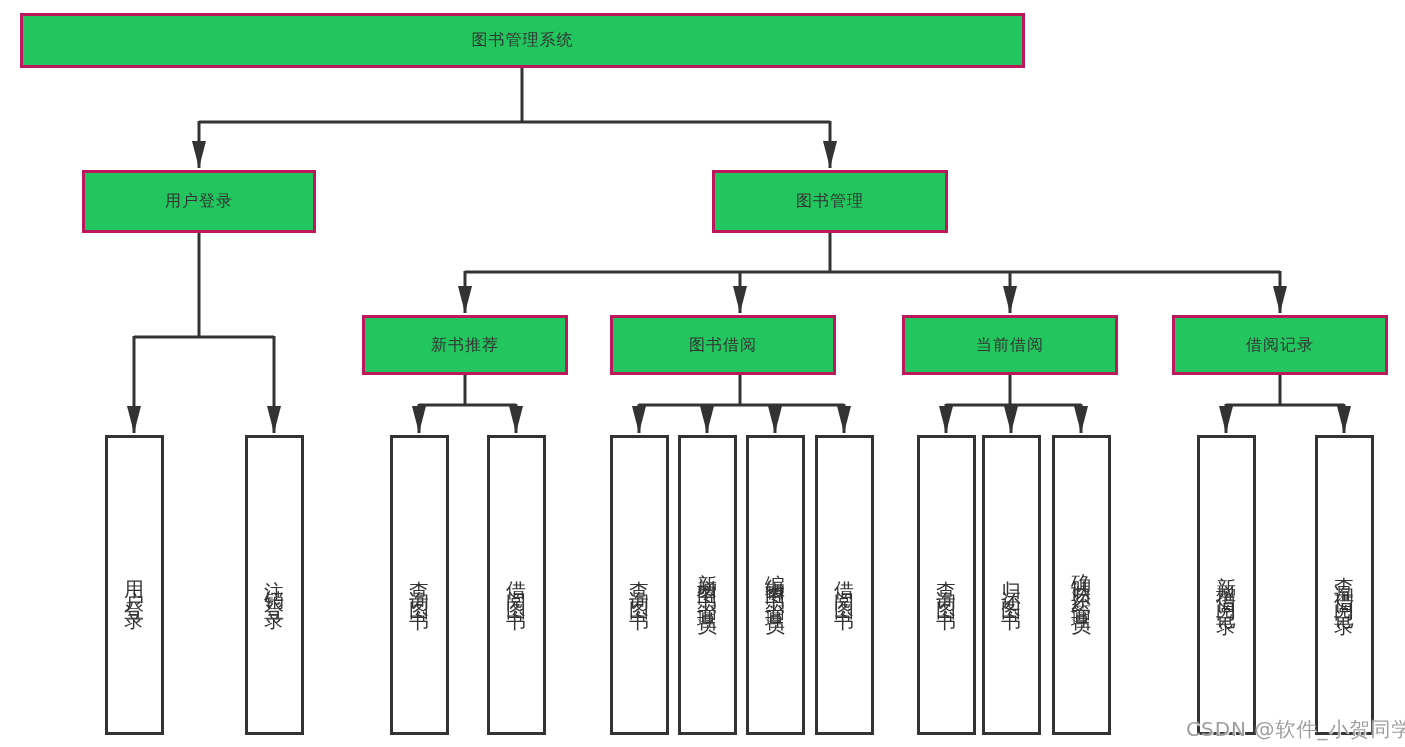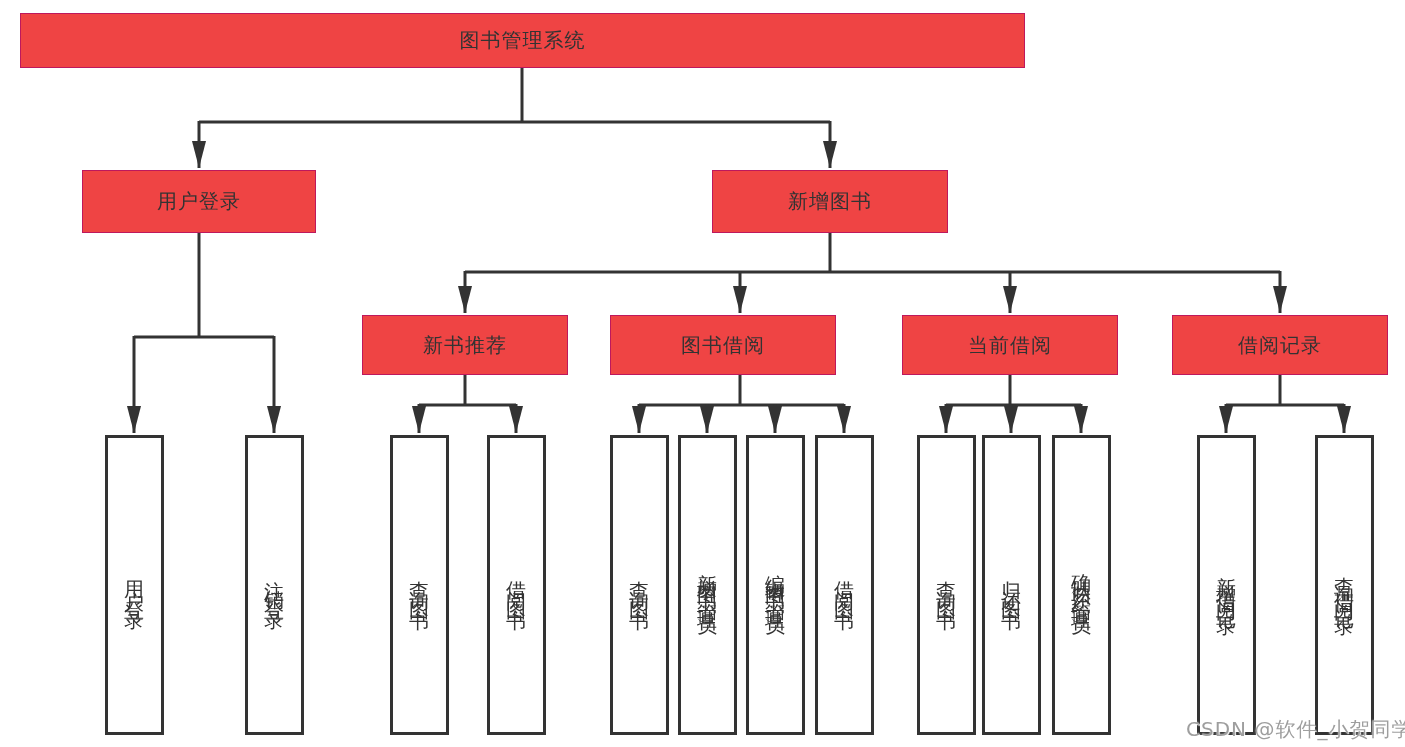--- a/index.html
+++ b/index.html
@@ -13,26 +13,26 @@
     overflow: hidden;
   }
   #wires {
     position: absolute;
     left: 0; top: 0;
     width: 1405px; height: 747px;
   }
   .hnode {
     position: absolute;
     box-sizing: border-box;
-    border: 1px solid #be185d;
-    background: #ef4444;
+    border: 3px solid #be185d;
+    background: #22c55e;
     display: flex;
     align-items: center;
     justify-content: center;
-    font-size: 20px;
+    font-size: 16px;
     letter-spacing: 1px;
     color: #333333;
     z-index: 2;
   }
   .vnode {
     position: absolute;
     box-sizing: border-box;
     border: 3px solid #333333;
     background: #ffffff;
     display: flex;
@@ -109,21 +109,21 @@
       <path d="M1280,375 L1280,405"></path>
       <path d="M1226,405 L1344,405"></path>
       <path d="M1226,404 L1226,433" marker-end="url(#arrow)"></path>
       <path d="M1344,404 L1344,433" marker-end="url(#arrow)"></path>
     </g>
   </svg>
 
   <div class="hnode" style="left:20px; top:13px; width:1005px; height:55px;">图书管理系统</div>
 
   <div class="hnode" style="left:82px; top:170px; width:234px; height:63px;">用户登录</div>
-  <div class="hnode" style="left:712px; top:170px; width:236px; height:63px;">新增图书</div>
+  <div class="hnode" style="left:712px; top:170px; width:236px; height:63px;">图书管理</div>
 
   <div class="hnode" style="left:362px; top:315px; width:206px; height:60px;">新书推荐</div>
   <div class="hnode" style="left:610px; top:315px; width:226px; height:60px;">图书借阅</div>
   <div class="hnode" style="left:902px; top:315px; width:216px; height:60px;">当前借阅</div>
   <div class="hnode" style="left:1172px; top:315px; width:216px; height:60px;">借阅记录</div>
 
   <div class="vnode" style="left:105px; top:435px; width:59px; height:300px;">用户登录</div>
   <div class="vnode" style="left:245px; top:435px; width:59px; height:300px;">注销登录</div>
 
   <div class="vnode" style="left:390px; top:435px; width:59px; height:300px;">查询图书</div>

